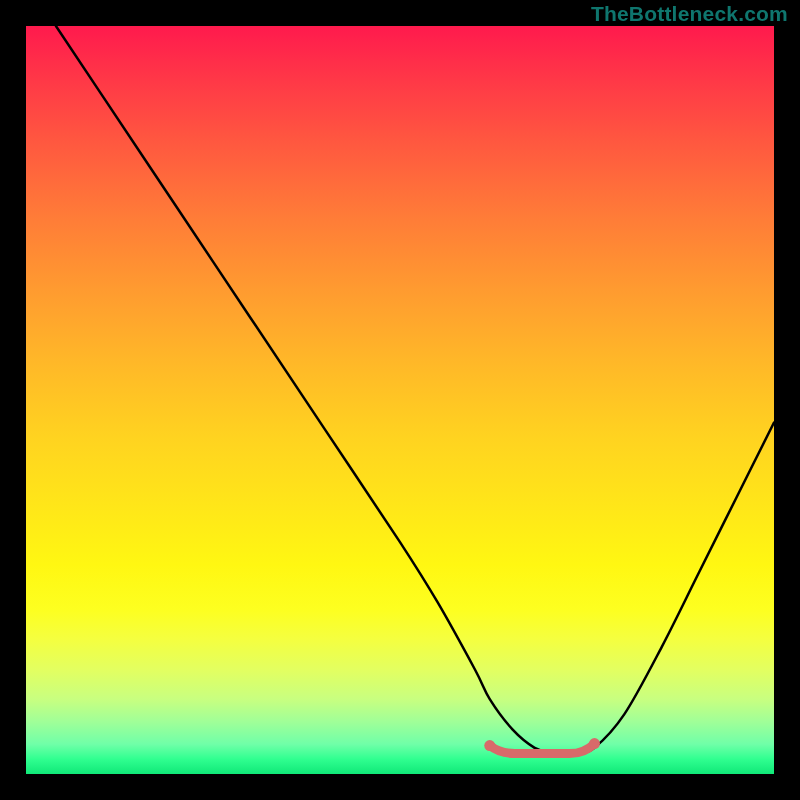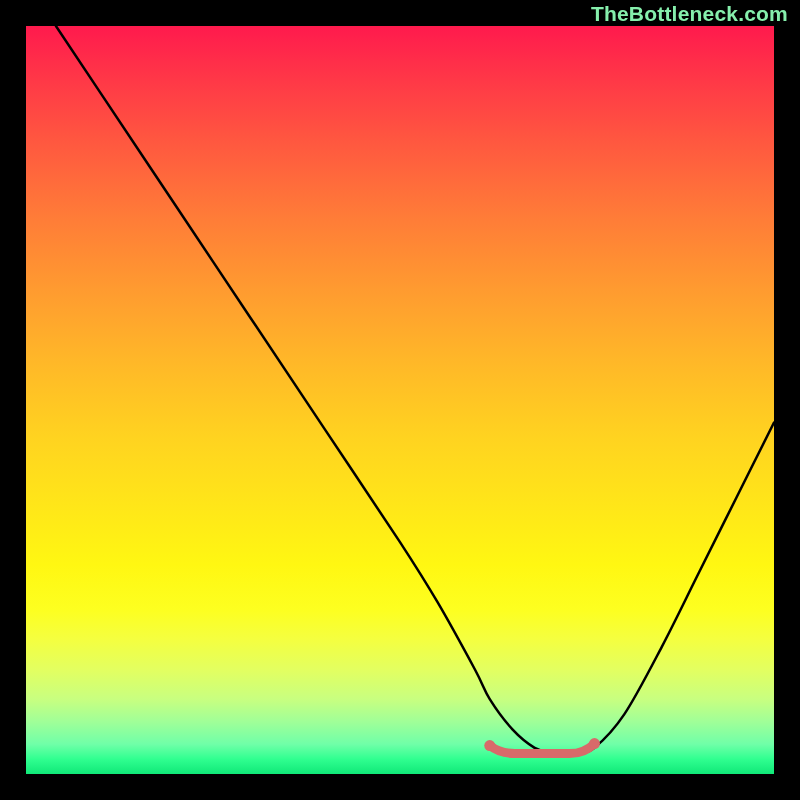--- a/index.html
+++ b/index.html
@@ -47,21 +47,21 @@
     left: 0; top: 0;
     width: 100%; height: 100%;
   }
   .watermark {
     position: absolute;
     top: 2px;
     right: 12px;
     font-family: Arial, Helvetica, sans-serif;
     font-size: 21px;
     font-weight: bold;
-    color: #86efac;
+    color: #0f766e;
     letter-spacing: 0.2px;
   }
 </style>
 </head>
 <body>
 
 <div class="chart-container">
   <div class="plot-area">
     <div class="gradient-bg"></div>
     <svg class="curve-svg" viewBox="0 0 748 748" preserveAspectRatio="none">

